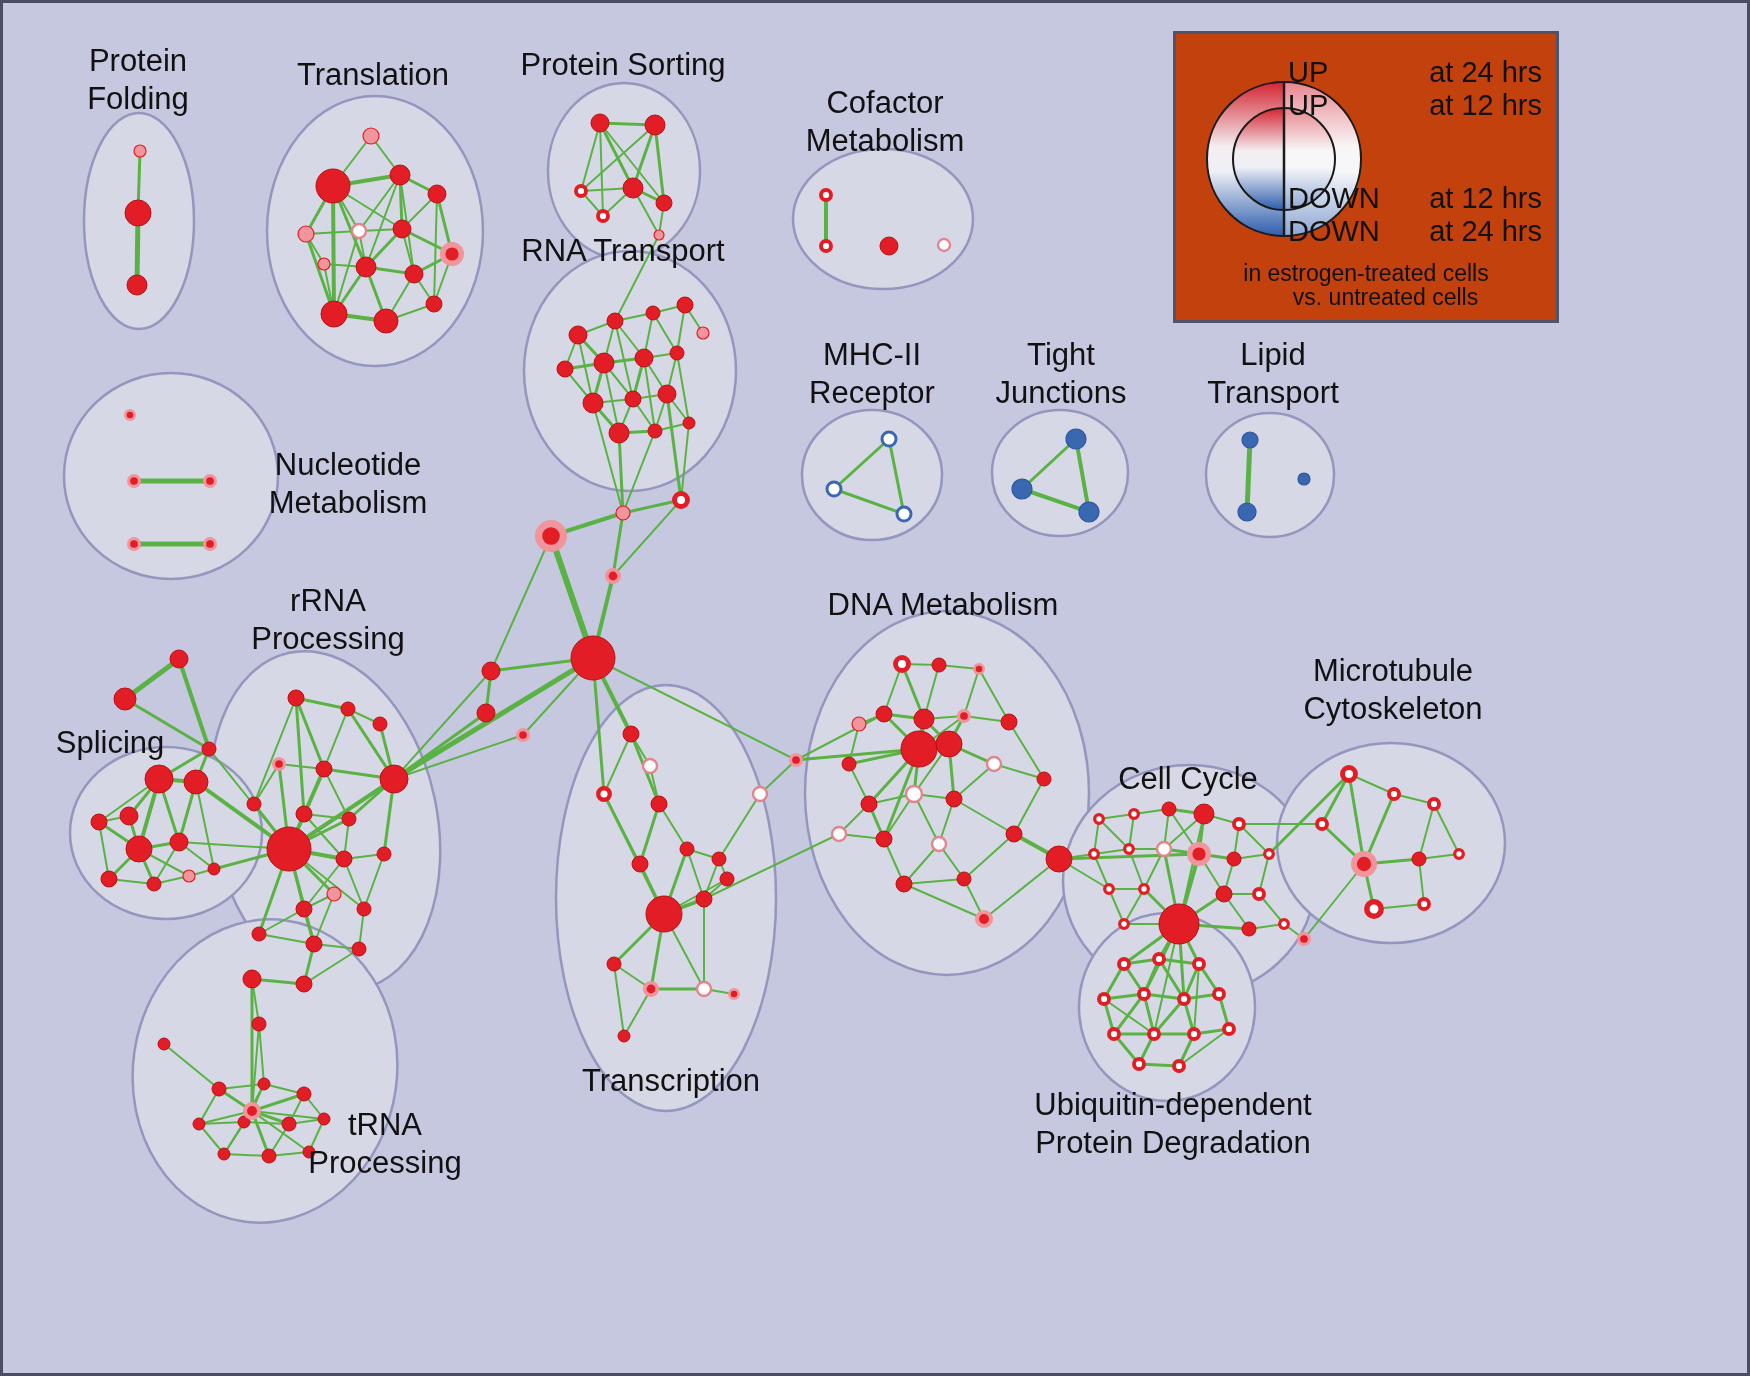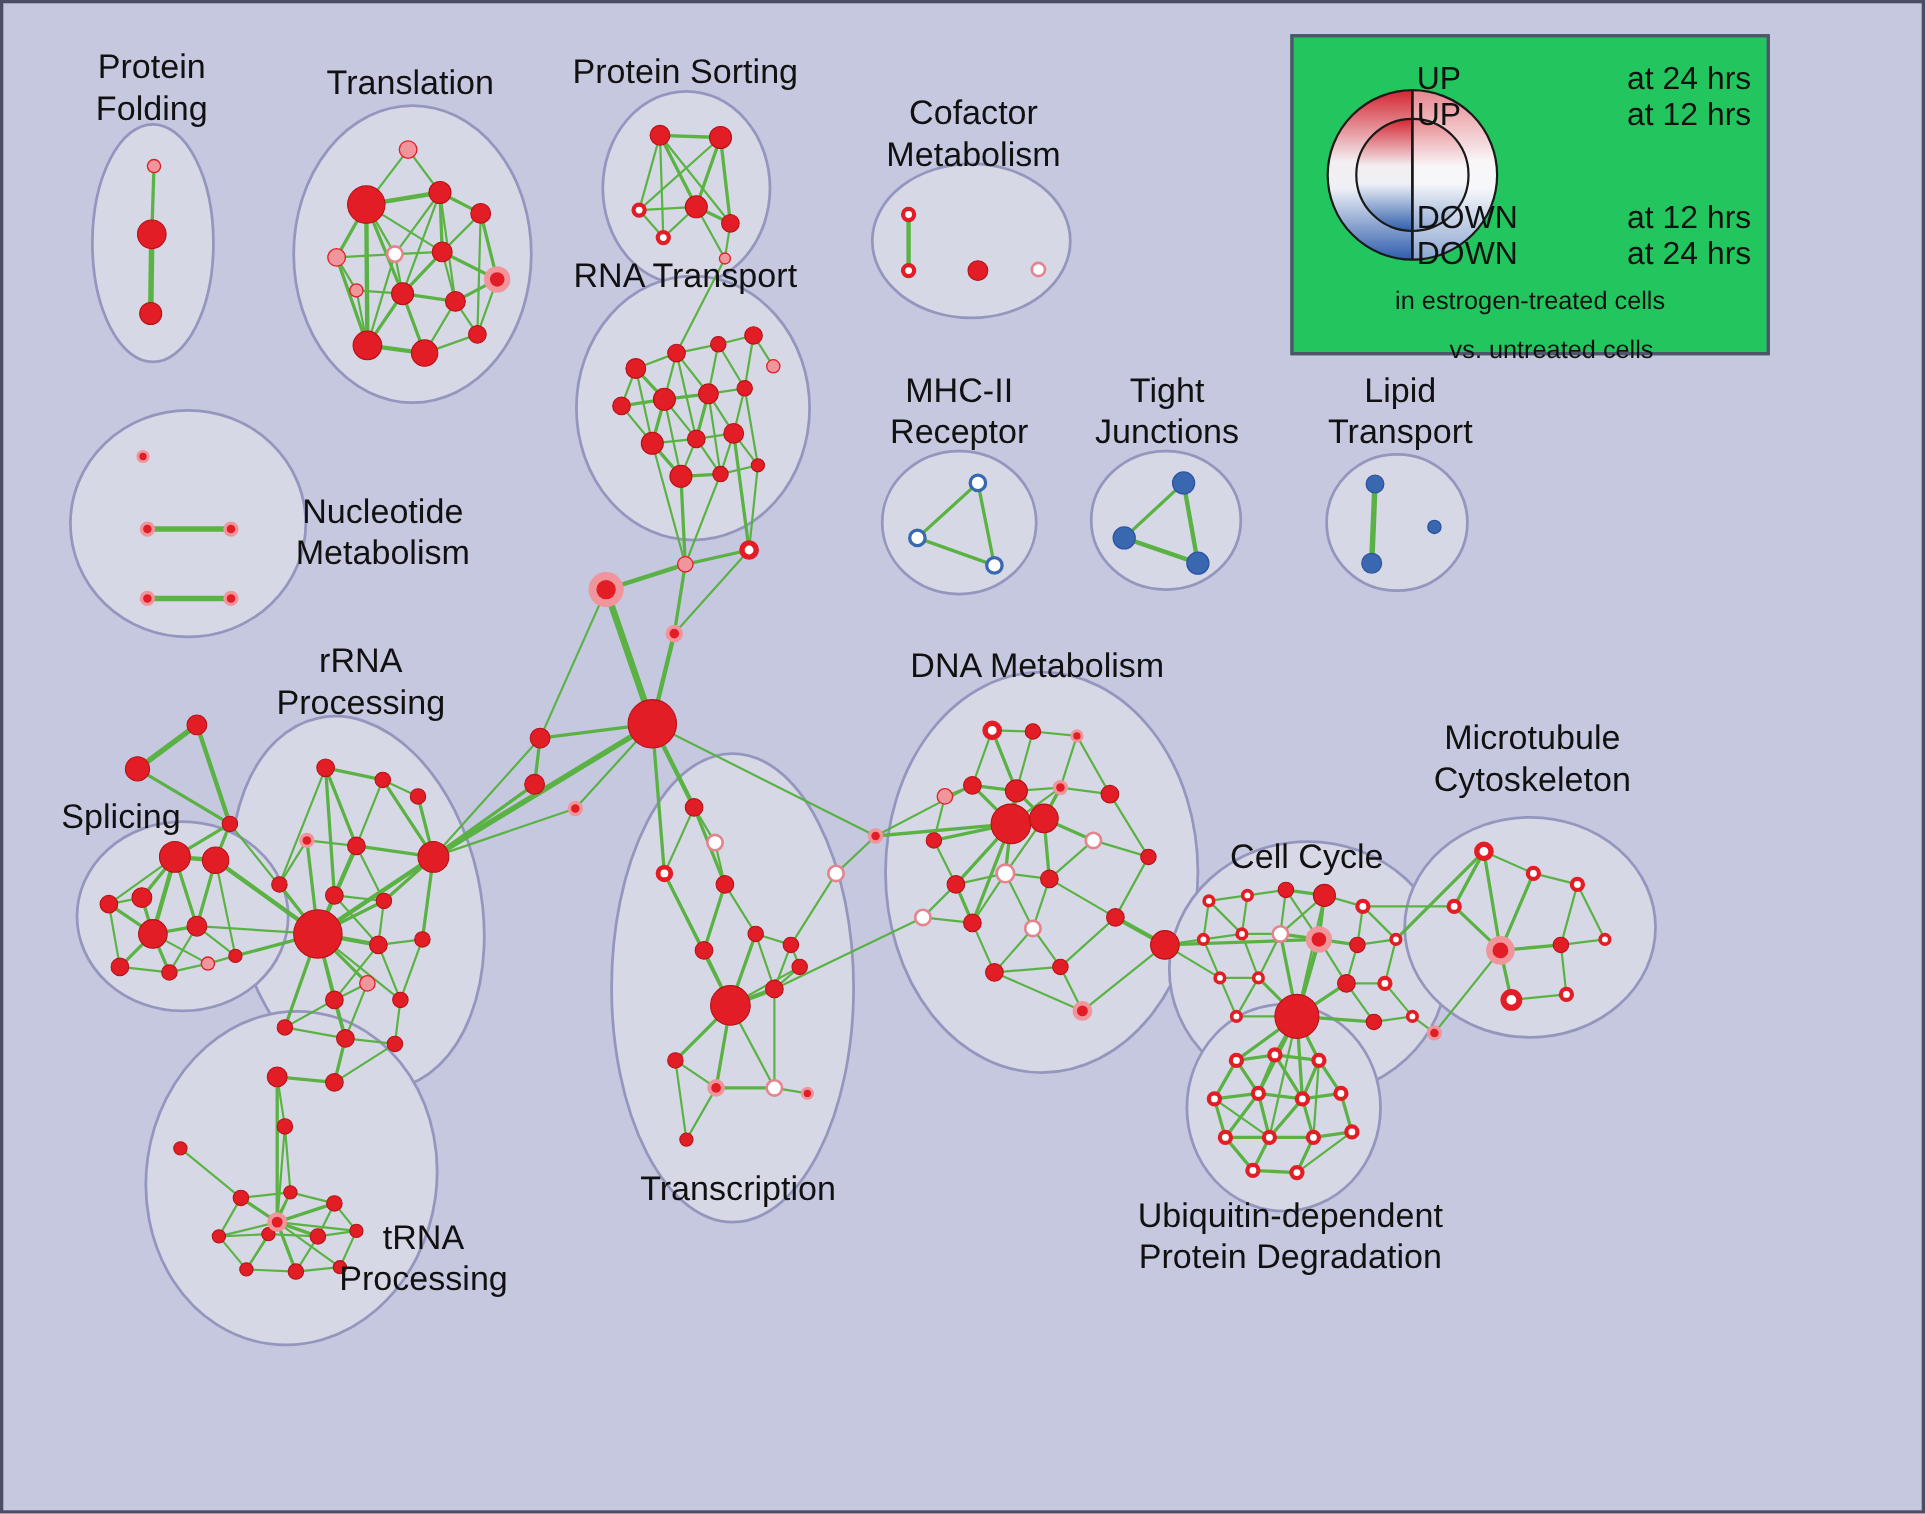--- a/index.html
+++ b/index.html
@@ -3,35 +3,35 @@
 <meta charset="utf-8">
 <style>
   html,body { margin:0; padding:0; background:#b9bbd6; }
   .page {
     position:relative; width:1750px; height:1376px;
     background:#c6c8e0; border:3px solid #4a4d63; box-sizing:border-box;
     font-family:"Liberation Sans", sans-serif; overflow:hidden;
   }
   svg.net { position:absolute; left:0; top:0; }
   .legend {
-    position:absolute; left:1170px; top:28px; width:436px; height:292px;
-    background:#22c55e; border:3px solid #50536a; box-sizing:border-box;
+    position:absolute; left:1170px; top:28px; width:386px; height:292px;
+    background:#c2410c; border:3px solid #50536a; box-sizing:border-box;
   }
   .legend svg.disc { position:absolute; left:0; top:0; pointer-events:none; }
   .lrow {
     position:absolute; left:112px; right:14px; display:flex;
     justify-content:space-between; font-size:29px; color:#111; line-height:1;
   }
   .lrow.r0 { top:24px; } .lrow.r1 { top:57px; }
   .lrow.r2 { top:150px; } .lrow.r3 { top:183px; }
   .lcap {
     position:absolute; left:0; right:0; text-align:center;
     font-size:23px; color:#111; line-height:1;
   }
-  .lcap.c0 { top:228px; } .lcap.c1 { top:272px;padding-left:39px; }
+  .lcap.c0 { top:228px; } .lcap.c1 { top:252px;padding-left:39px; }
 </style>
 </head>
 <body>
 
 <div class="page">
   <svg class="net" id="net" width="1750" height="1376" viewBox="0 0 1750 1376">
       <g>
         <ellipse cx="136" cy="218" rx="55" ry="108" transform="rotate(0 136 218)" fill="#d7d8e5" stroke="#9496be" stroke-width="2.5"></ellipse>
         <ellipse cx="372" cy="228" rx="108" ry="135" transform="rotate(0 372 228)" fill="#d7d8e5" stroke="#9496be" stroke-width="2.5"></ellipse>
         <ellipse cx="621" cy="168" rx="76" ry="88" transform="rotate(0 621 168)" fill="#d7d8e5" stroke="#9496be" stroke-width="2.5"></ellipse>

